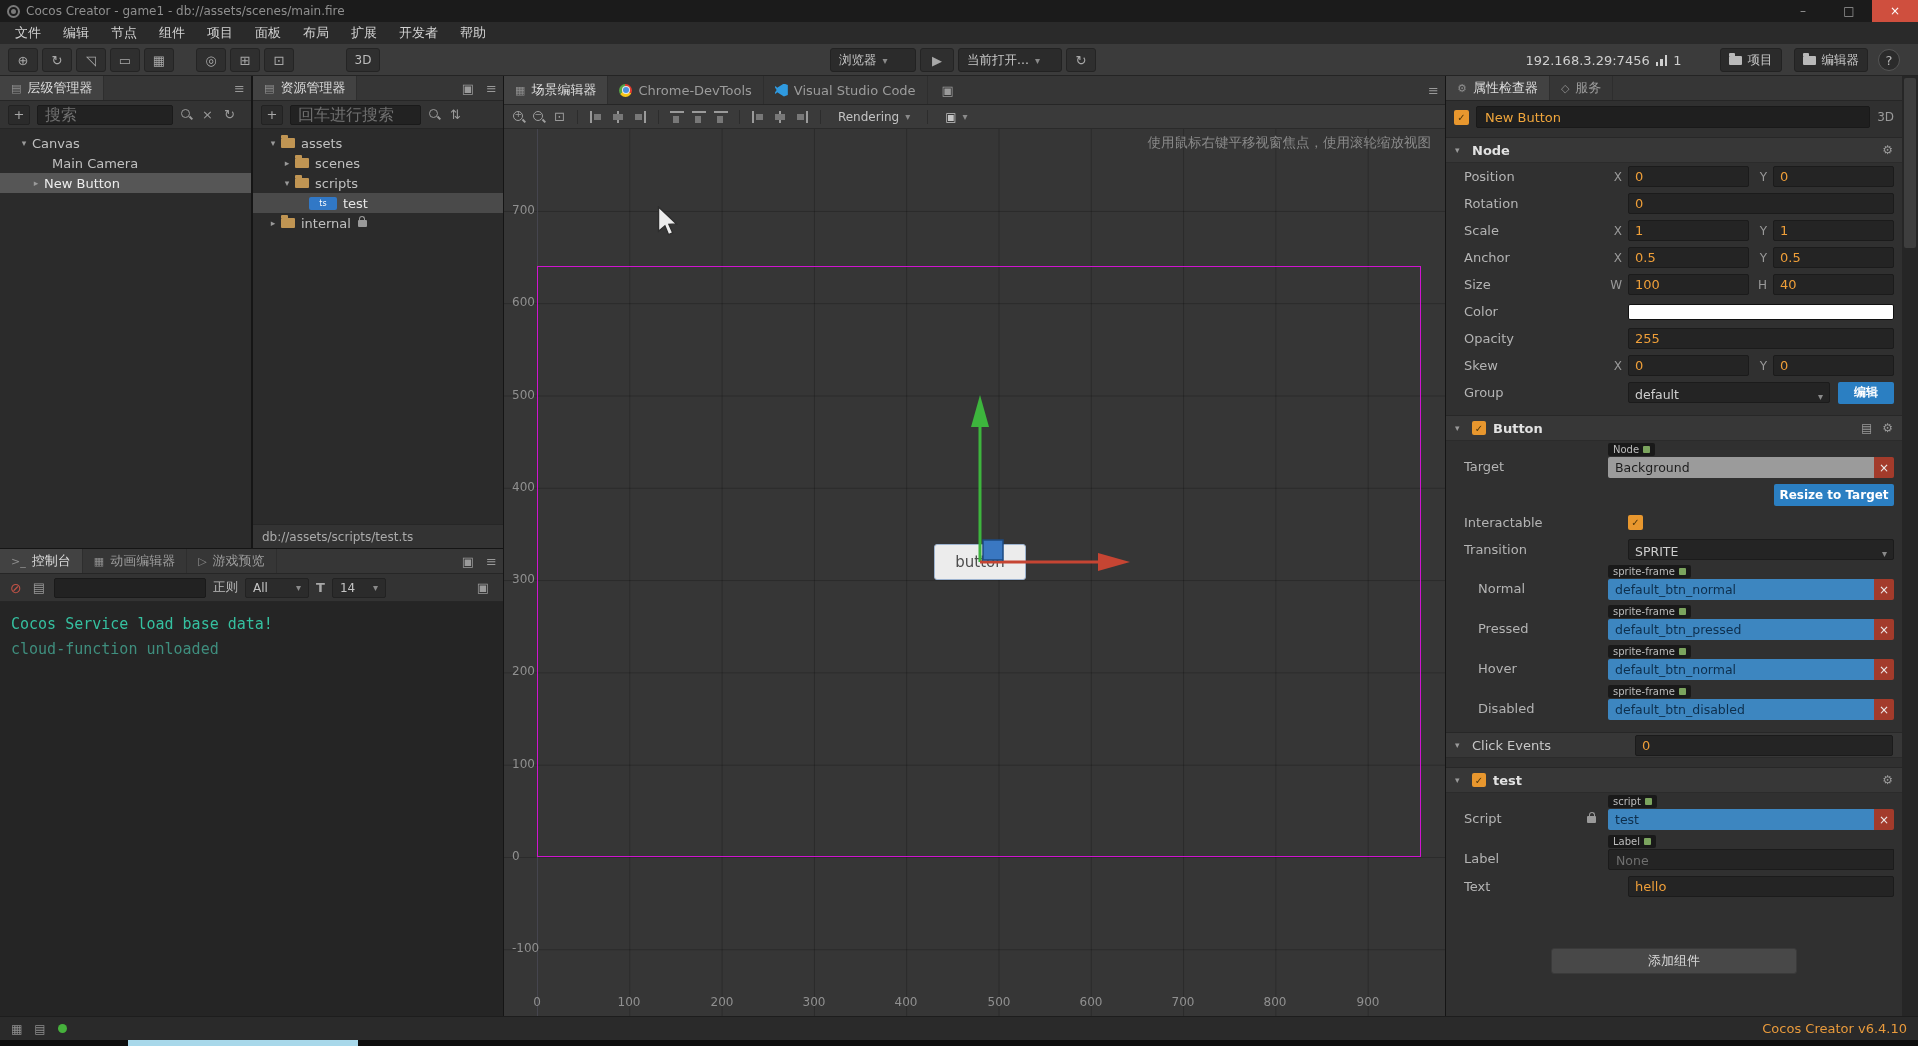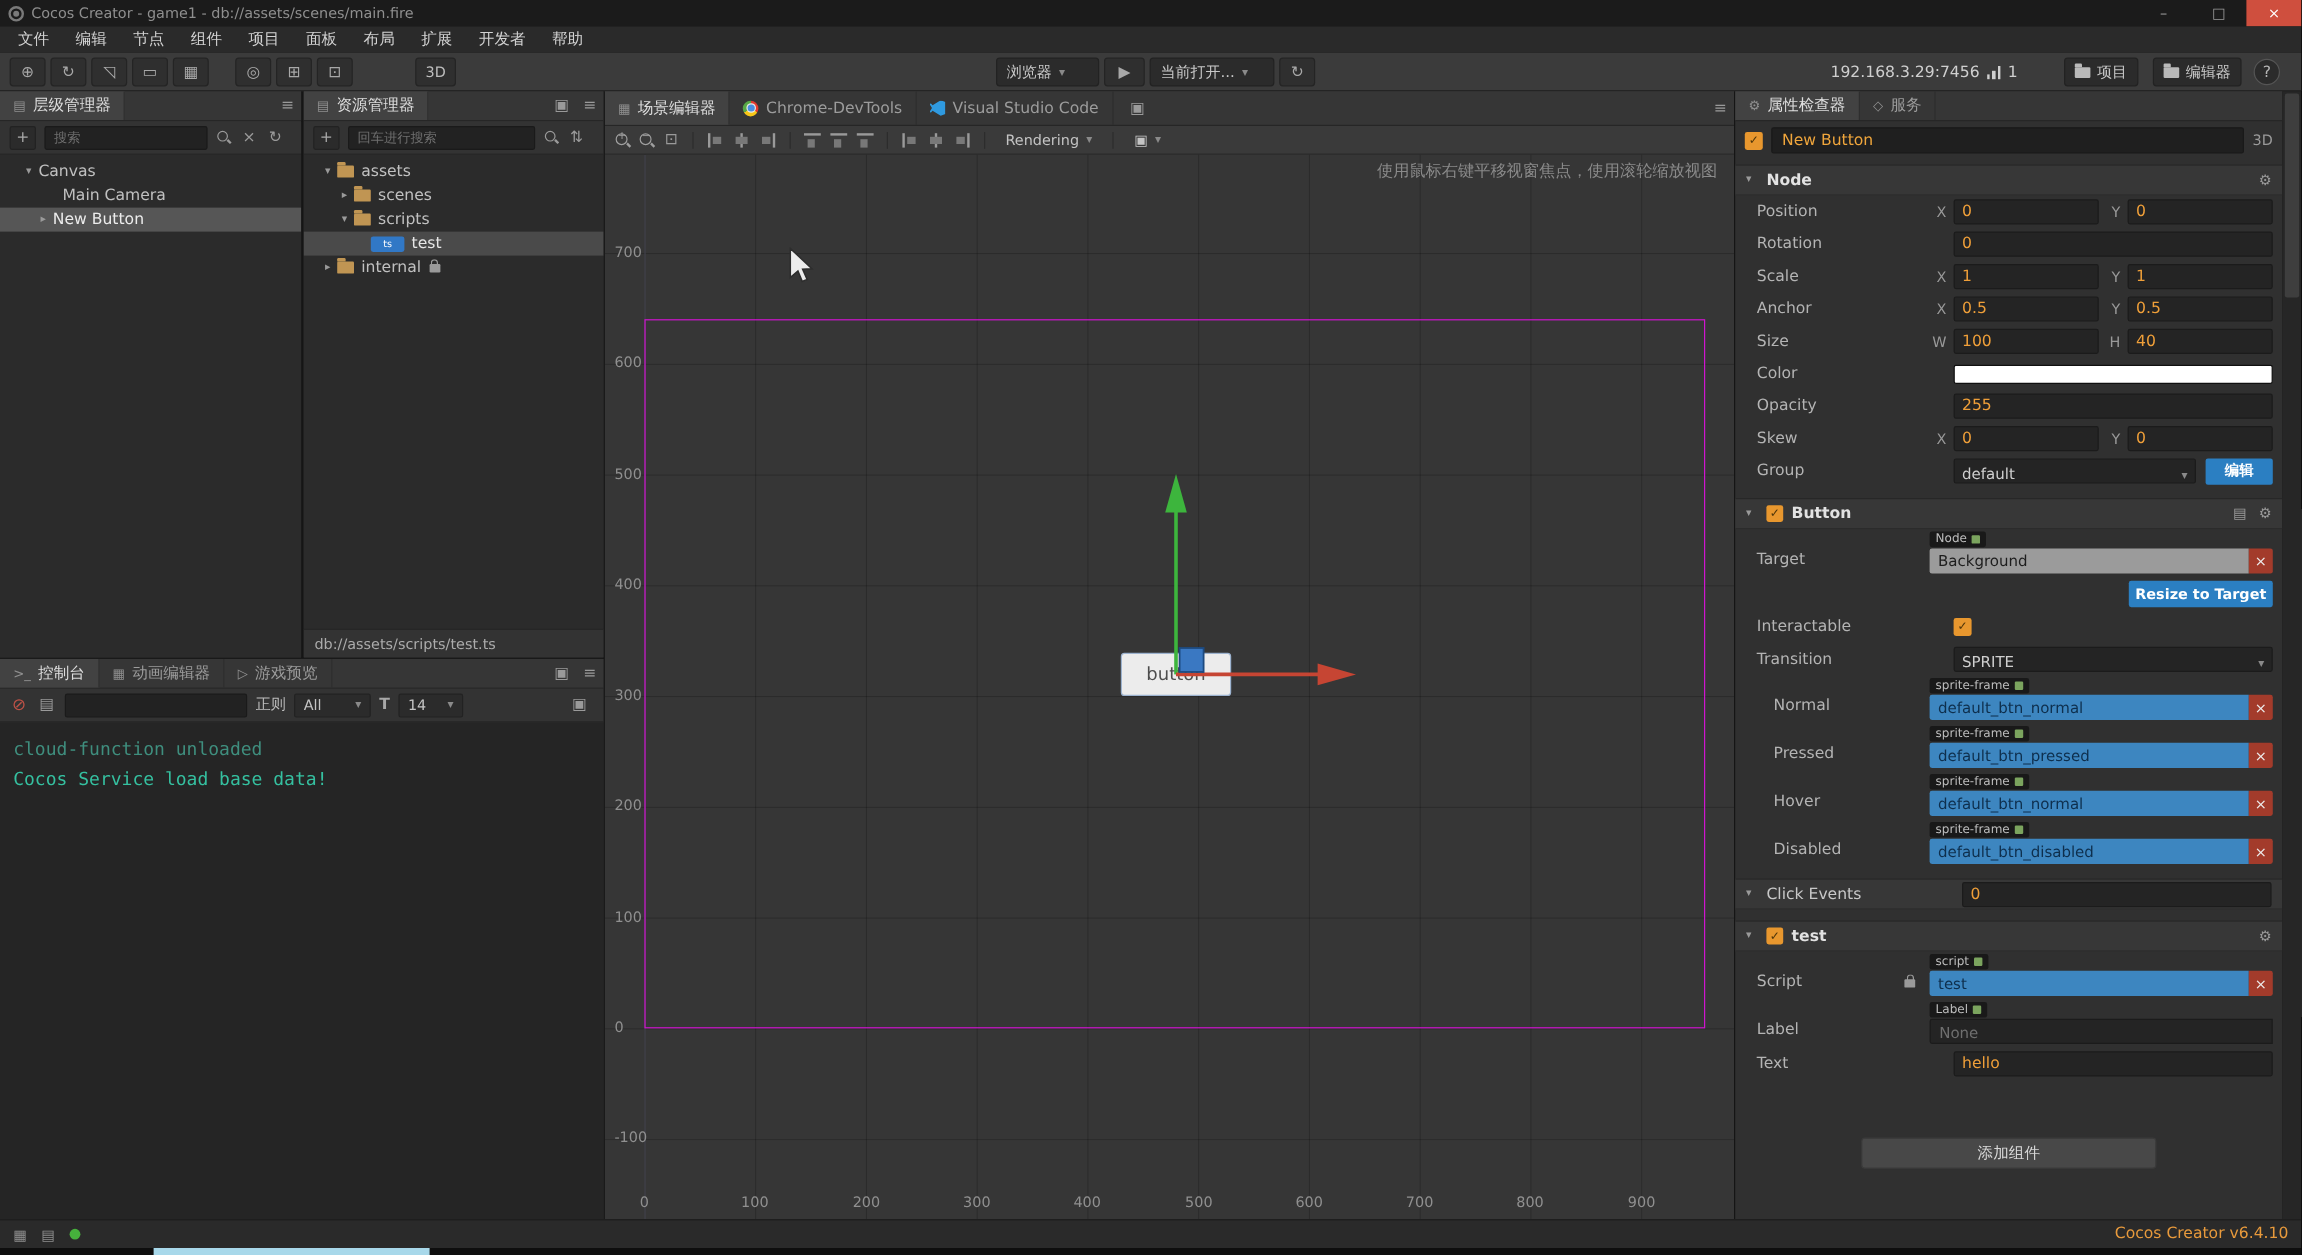--- a/index.html
+++ b/index.html
@@ -60,21 +60,21 @@
     color:#9c9c9c; font-size:13px; white-space:nowrap; border-right:1px solid #2e2e2e; }
   .tab.active { background:#424242; color:#dedede; }
   .tab-icon { color:#8f8f8f; font-size:11px; }
   .bar-icon { color:#9a9a9a; font-size:13px; padding:0 6px; }
   .ml-auto { margin-left:auto; }
   .panel-toolbar { height:28px; background:#333333; display:flex; align-items:center;
     padding:0 8px; gap:7px; flex:none; border-bottom:1px solid #262626; }
   .sq-btn { width:22px; height:20px; background:#2b2b2b; border:1px solid #222; border-radius:2px;
     color:#a8a8a8; display:flex; align-items:center; justify-content:center; font-size:13px; flex:none; }
   .text-input { background:#222222; border:1px solid #1a1a1a; border-radius:2px; height:20px;
-    color:#cccccc; padding:0 7px; font-size:11px; font-family:inherit; outline:none; }
+    color:#cccccc; padding:0 7px; font-size:16px; font-family:inherit; outline:none; }
   .text-input::placeholder { color:#6f6f6f; }
   .search-icon { width:13px; height:13px; position:relative; flex:none; }
   .search-icon::before { content:""; position:absolute; left:1px; top:1px; width:7px; height:7px;
     border:1.5px solid #9a9a9a; border-radius:50%; }
   .search-icon::after { content:""; position:absolute; left:9px; top:9px; width:4px; height:1.7px;
     background:#9a9a9a; transform:rotate(45deg); }
 
   
   .tree { background:#2b2b2b; flex:1; padding-top:4px; }
   .tree-row { height:20px; display:flex; align-items:center; color:#c0c0c0; font-size:13px; }
@@ -314,21 +314,21 @@
     <div class="tabbar">
       <div class="tab active">
         <span class="tab-icon">▤</span>
         <span>资源管理器</span>
       </div>
       <span class="bar-icon ml-auto">▣</span>
       <span class="bar-icon">≡</span>
     </div>
     <div class="panel-toolbar">
       <div class="sq-btn">+</div>
-      <input class="text-input" style="width: 156px;" placeholder="回车进行搜索">
+      <input class="text-input" style="width: 131px;" placeholder="回车进行搜索">
       <span class="search-icon"></span>
       <span class="bar-icon" style="padding:0 2px;">⇅</span>
     </div>
     <div class="tree">
       <div class="tree-row" style="padding-left:14px;">
         <span class="tree-arrow">▾</span>
         <span class="folder-icon"></span>
         <span>assets</span>
       </div>
       <div class="tree-row" style="padding-left:28px;">
@@ -384,22 +384,22 @@
         <span class="dd-arrow ml-auto">▾</span>
       </div>
       <span style="color:#a8a8a8; font-size:13px; font-weight:bold;">T</span>
       <div class="mini-dd" style="width:54px;">
         <span>14</span>
         <span class="dd-arrow ml-auto">▾</span>
       </div>
       <span class="bar-icon ml-auto">▣</span>
     </div>
     <div class="console-output">
+      <div class="console-line t0">Cocos Service load base data!</div>
       <div class="console-line t1">cloud-function unloaded</div>
-      <div class="console-line t0">Cocos Service load base data!</div>
     </div>
   </div>
 
   <div class="panel" style="left:504px; top:76px; width:941px; height:940px; background:#333;">
     <div class="tabbar" style="height:29px;">
       <div class="tab active">
         <span class="tab-icon">▦</span>
         <span>场景编辑器</span>
       </div>
       <div class="tab">

